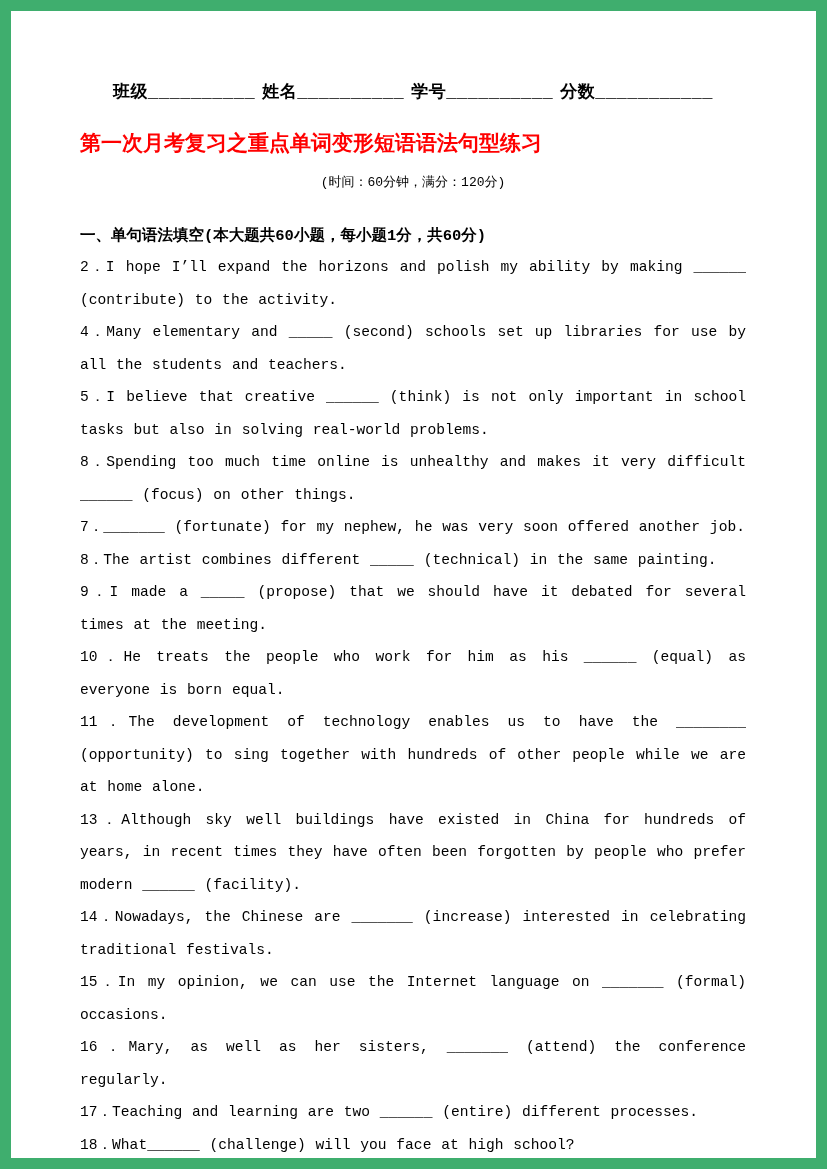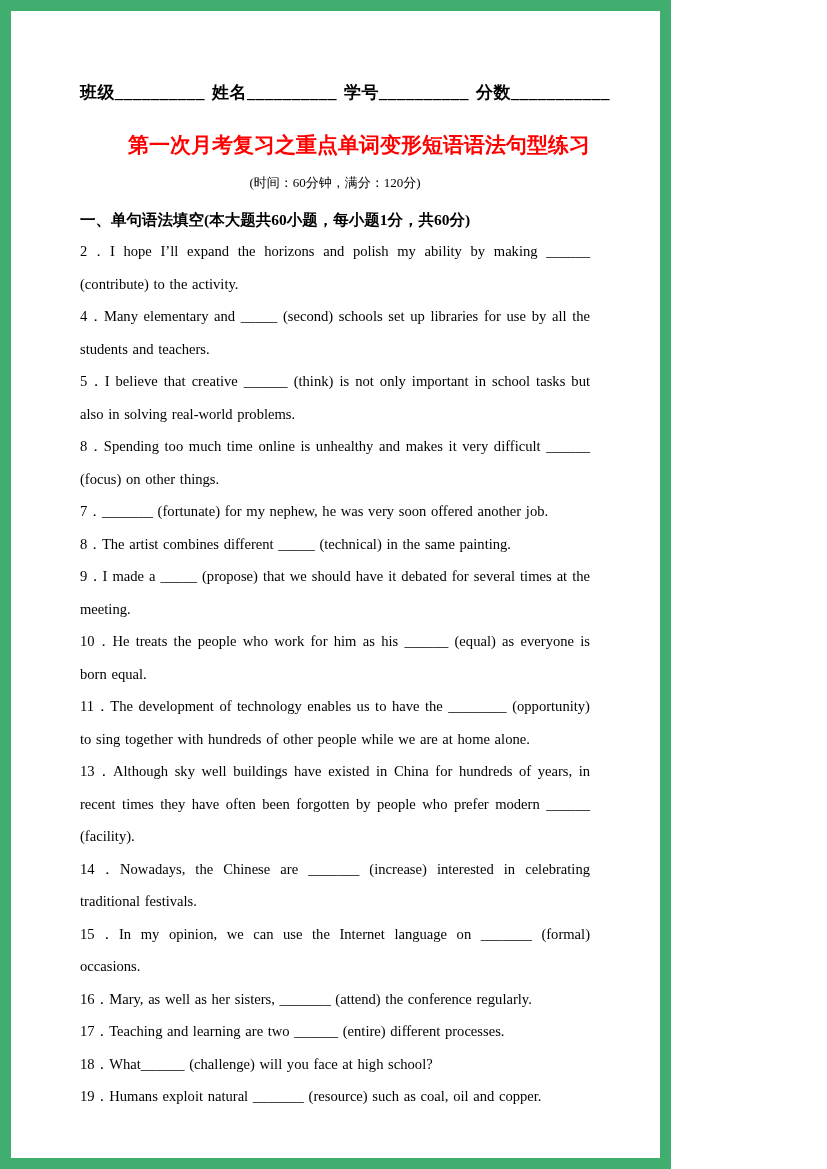--- a/index.html
+++ b/index.html
@@ -3,42 +3,42 @@
 <meta charset="utf-8">
 <style>
   :root{
     --frame-green:#3fae6e;
     --title-red:#ff0000;
     --units-green:#00a651;
   }
   html,body{margin:0;padding:0;background:#ffffff;}
   .page{
     position:relative;
-    width:671px;height:1169px;
+    width:827px;height:1169px;
     box-sizing:border-box;
     border:11px solid var(--frame-green);
     background:#ffffff;
     padding:70px 70px 15px 69px;
     overflow:hidden;
-    font-family:Liberation Serif, serif;
+    font-family:Liberation Mono, monospace;
     color:#000;
   }
   .student-info{
     text-align:center;
     font-weight:bold;
     font-size:17px;
     line-height:24px;
     letter-spacing:0.5px;
     white-space:nowrap;
   }
   .student-info .field{margin-right:7px;}
   .student-info .field:last-child{margin-right:0;}
   .student-info .blank{font-weight:bold;}
   .doc-title{
-    text-align:right;
+    text-align:left;
     color:var(--title-red);
     font-weight:bold;
     font-size:21px;
     line-height:28px;
     margin-top:26px;
   }
   .units-title{
     text-align:center;
     color:var(--units-green);
     font-weight:bold;
@@ -49,21 +49,21 @@
   .meta-line{
     text-align:center;
     font-size:13px;
     line-height:18px;
     margin-top:15px;
   }
   .section-heading{
     font-weight:bold;
     font-size:15.5px;
     line-height:24px;
-    margin-top:16px;
+    margin-top:32px;
   }
   .questions{margin-top:3px;}
   .questions p{
     margin:0;
     font-size:14.6px;
     line-height:32.5px;
     text-align:justify;
     word-spacing:1px;
   }
 </style>

